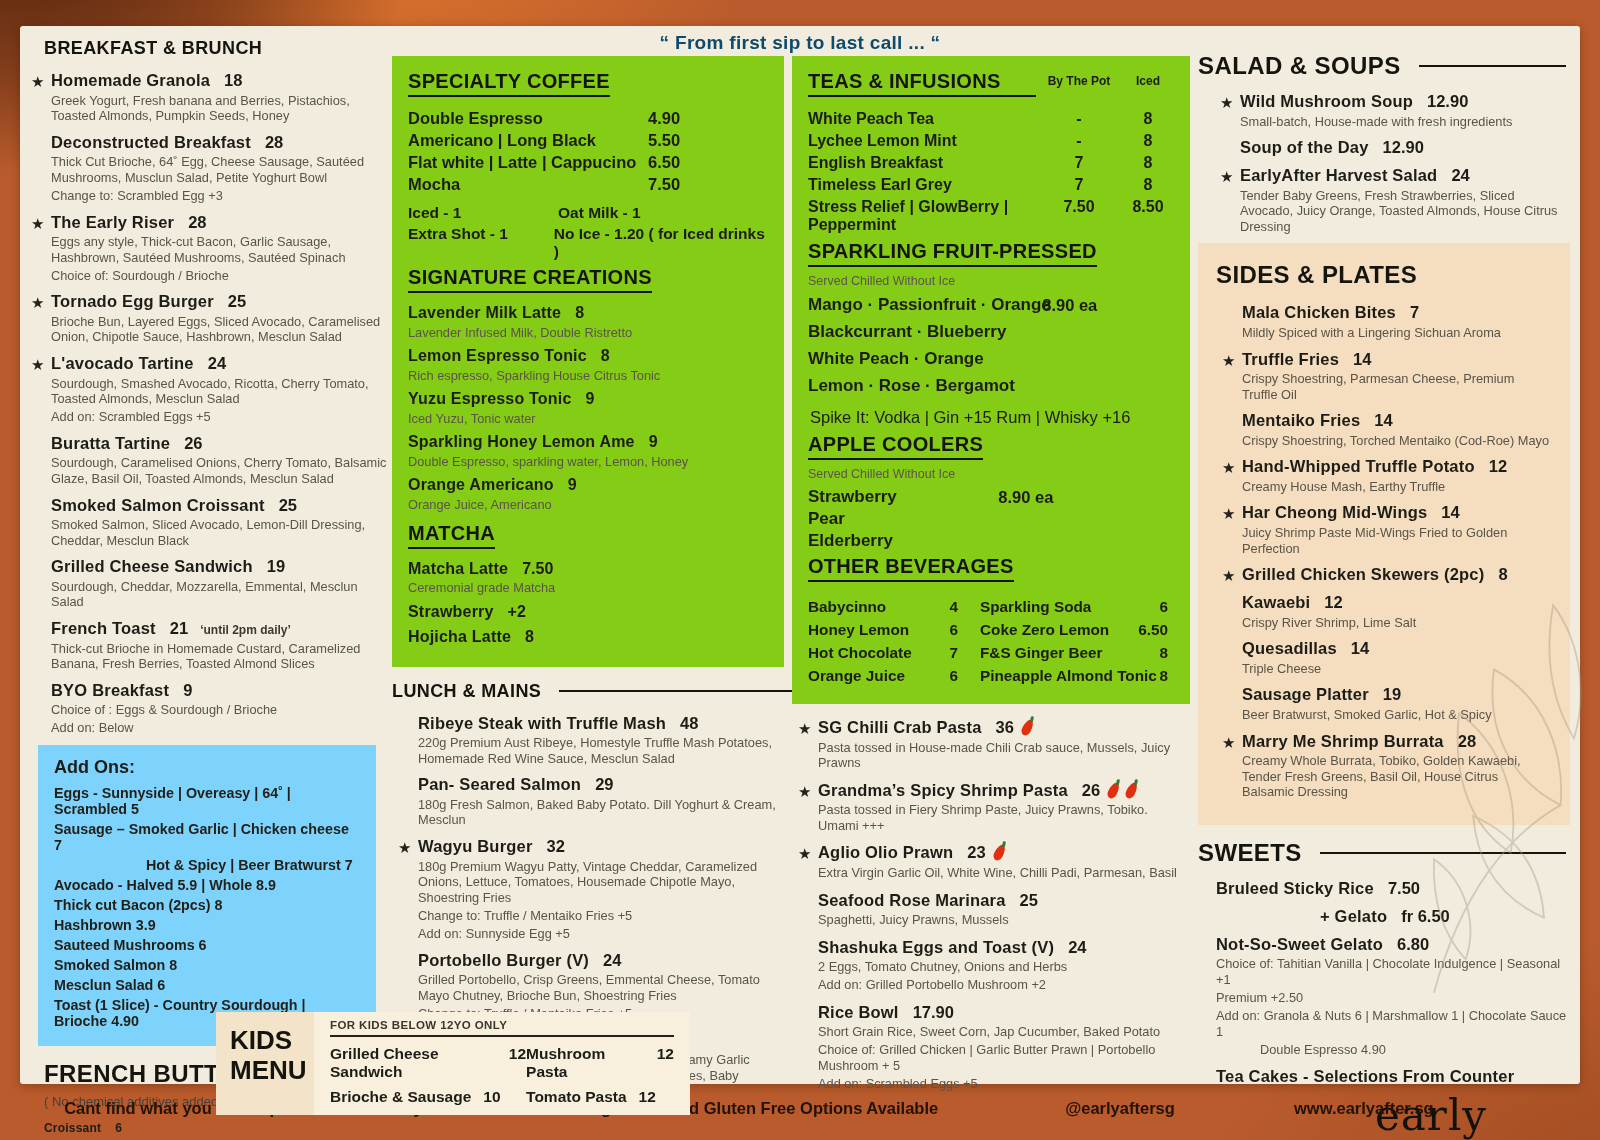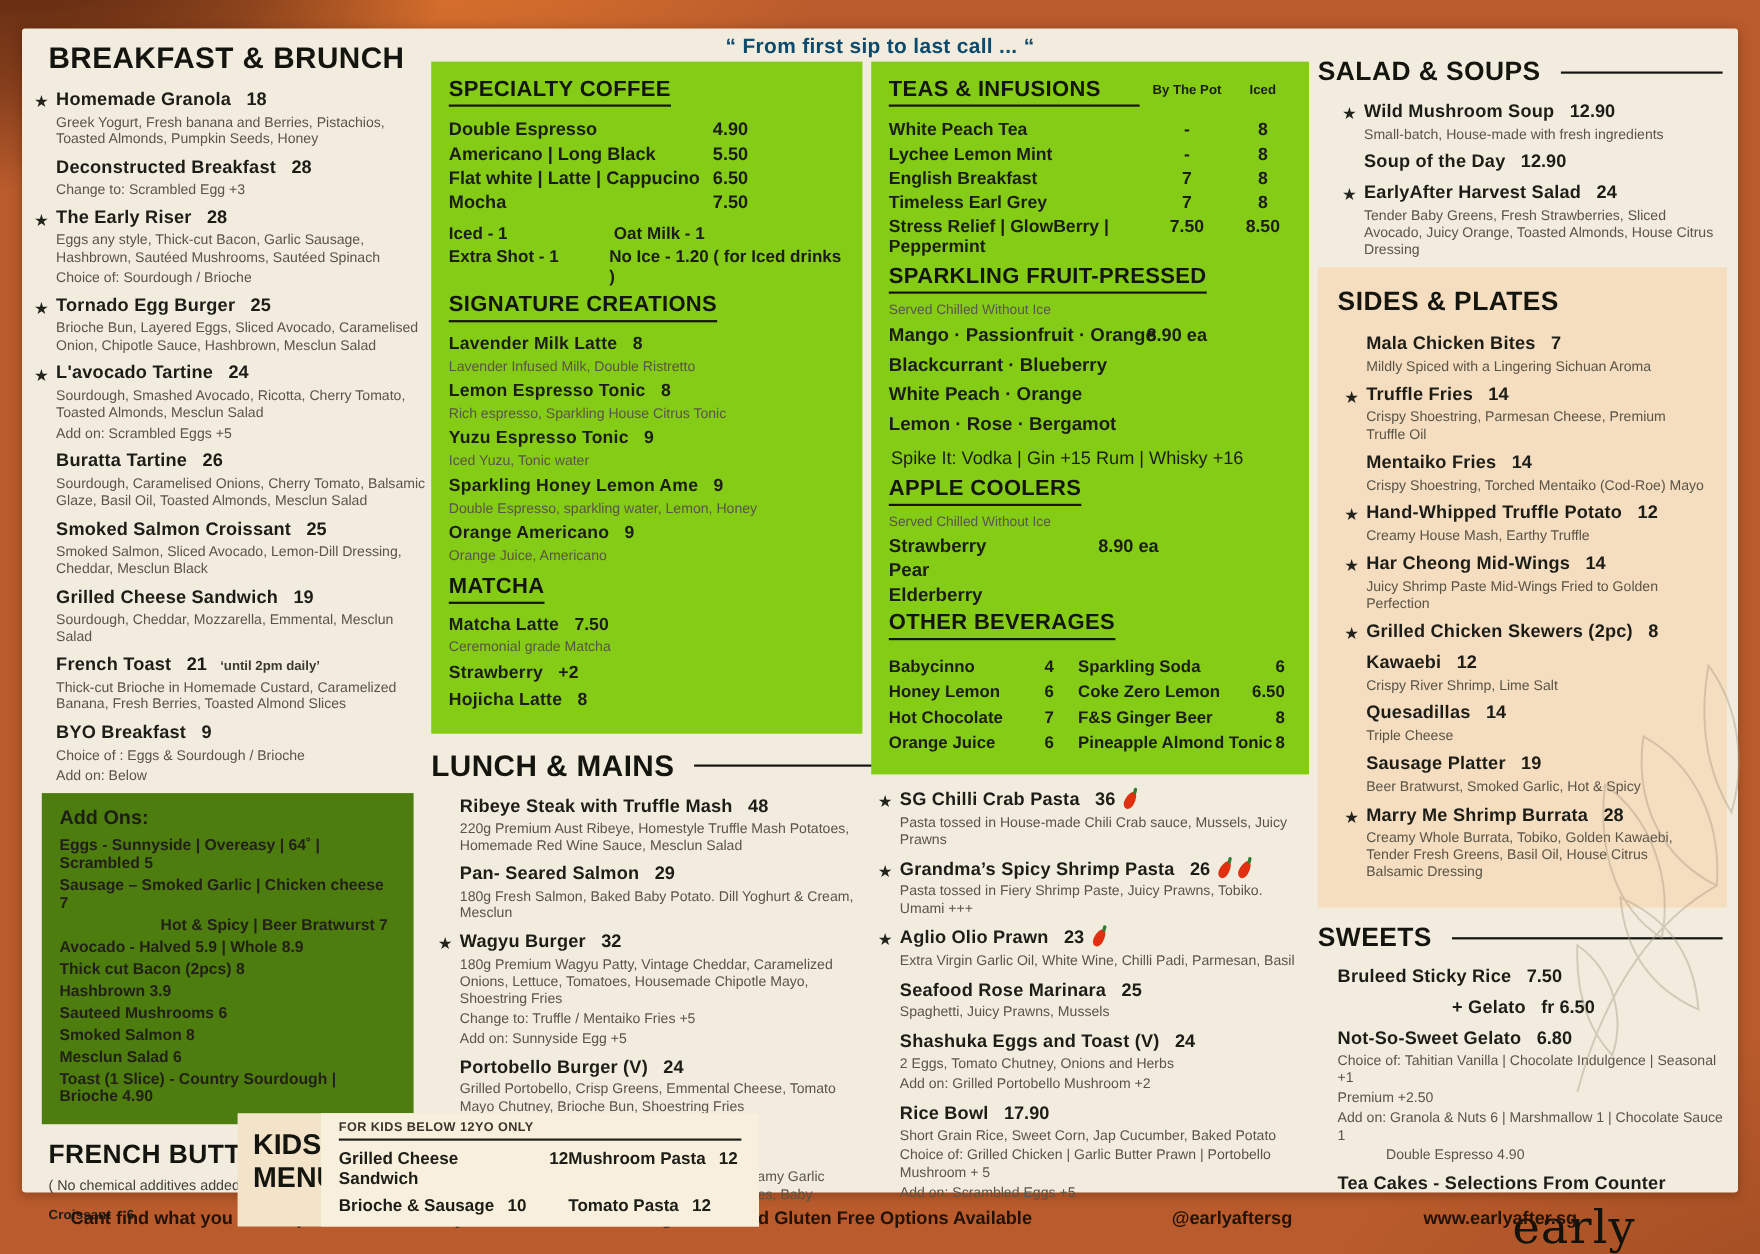--- a/index.html
+++ b/index.html
@@ -14,21 +14,21 @@
   #paper{position:absolute;left:20px;top:26px;width:1560px;height:1058px;background:#f2ecdf;border-radius:3px;box-shadow:0 2px 10px rgba(60,20,0,.35)}
   .quote{position:absolute;top:6px;left:0;width:100%;text-align:center;font-weight:800;font-size:19px;color:#0c4a6e;letter-spacing:.3px;z-index:1}
   .col{position:absolute;z-index:2}
   #col1{left:24px;top:10px;width:348px}
   #col2{left:372px;top:30px;width:392px}
   #col3{left:772px;top:30px;width:398px}
   #col4{left:1178px;top:24px;width:372px}
 
   .heading{display:flex;align-items:center;font-weight:800;color:#15150f;margin:2px 0 12px;letter-spacing:.4px}
   .heading .htxt{white-space:nowrap}
-  .heading.xl .htxt{font-size:27px}
+  .heading.xl .htxt{font-size:18px}
   .heading.lg .htxt{font-size:24px}
   .heading .rule{flex:1;height:2.5px;background:#15150f;margin-left:18px;margin-right:4px}
   .heading.wide{width:742px;position:relative;z-index:3;margin-top:12px}
   .note{font-size:13px;color:#45403a;margin:-6px 0 12px}
   .subhead{display:inline-block;font-size:20px;font-weight:800;color:#15150f;border-bottom:2.5px solid #15150f;padding-bottom:2px;margin:12px 0 9px;letter-spacing:.3px}
   .panel .subhead:first-child{margin-top:2px}
   .subtitle{font-size:12.5px;color:#5c564a;margin:-2px 0 6px}
 
   .items{margin-top:2px}
   .mi{position:relative;margin-bottom:9px}
@@ -70,37 +70,37 @@
   .w86{width:86px}.w52{width:52px}
   .tearow{display:flex;align-items:flex-start;margin:4px 0;font-weight:800;font-size:16px;color:#1d1d17}
   .tearow .tlabel{flex:1;padding-right:4px}
   .tearow .tval{text-align:center}
 
   .frow{position:relative;margin:7px 0;font-weight:800;font-size:17px;color:#1d1d17}
   .frow .fprice{position:absolute;top:1px;font-size:16.5px;white-space:nowrap}
   .flavors.tight .frow{margin:2px 0}
   .boldline.spike{font-weight:400;font-size:16.5px;margin:12px 2px 4px;color:#1d1d17}
 
-  .addons{background:#4d7c0f;padding:12px 16px 13px;margin:2px 16px 14px -6px}
+  .addons{background:#7dd3fc;padding:12px 16px 13px;margin:2px 16px 14px -6px}
   .ao-title{font-weight:800;font-size:18px;color:#1d1d17;margin-bottom:7px}
   .ao-line{font-weight:800;font-size:14.3px;color:#221f18;margin:4px 0}
   .ao-line.ao-ind{padding-left:92px}
 
   .bev2{display:flex;margin-top:2px}
   .bevcol.l{width:47%;padding-right:16px}
   .bevcol.r{flex:1}
   .bevrow{display:flex;align-items:baseline;font-weight:800;font-size:15.3px;color:#1d1d17;margin:5px 0}
   .bevprice{margin-left:auto;padding-right:6px;white-space:nowrap}
 
   .chili{position:relative;display:inline-block;width:9px;height:17px;margin-left:9px;background:#e03010;
     border-radius:50% 50% 50% 50%/62% 62% 38% 38%;transform:rotate(28deg);align-self:center}
   .chili::before{content:"";position:absolute;top:-4px;left:3px;width:3px;height:6px;background:#2e7d32;border-radius:2px;transform:rotate(-15deg)}
 
   #kids{position:absolute;left:196px;top:986px;width:474px;display:flex;z-index:3;background:#f2e3c9}
-  .kids-label{width:76px;padding:14px 0 0 14px;font-size:26px;font-weight:800;color:#15150f;line-height:1.15}
+  .kids-label{width:98px;padding:14px 0 0 14px;font-size:26px;font-weight:800;color:#15150f;line-height:1.15}
   .kids-right{flex:1;background:#f8f0dd;padding:7px 16px 9px}
   .kids-note{font-size:11.5px;font-weight:700;color:#3a362c;letter-spacing:.4px;border-bottom:2px solid #23211b;padding-bottom:4px;margin-bottom:8px}
   .kids-grid{display:grid;grid-template-columns:57% 43%;row-gap:7px}
   .kids-item{display:flex;font-weight:800;font-size:15.5px;color:#1d1d17}
   .kprice{margin-left:12px}
 
   #footer{position:absolute;left:0;top:1088px;width:100%;height:40px;display:grid;grid-template-columns:33% 29% 16% 22%;align-items:center;font-weight:700;font-size:16.5px;color:#231207;z-index:2}
   #footer span{text-align:center}
   #footer span:last-child{text-align:left;padding-left:46px}
 
@@ -127,20 +127,21 @@
               <span class="miname">Homemade Granola</span>
               <span class="miprice">18</span>
             </div>
             <div class="midesc">Greek Yogurt, Fresh banana and Berries, Pistachios, Toasted Almonds, Pumpkin Seeds, Honey</div>
           </div>
           <div class="mi">
             <div class="mihead">
               <span class="miname">Deconstructed Breakfast</span>
               <span class="miprice">28</span>
             </div>
+            <div class="midesc">Thick Cut Brioche, 64˚ Egg, Cheese Sausage, Sautéed Mushrooms, Musclun Salad, Petite Yoghurt Bowl</div>
             <div class="midesc">Change to: Scrambled Egg +3</div>
           </div>
           <div class="mi">
             <span class="star">★</span>
             <div class="mihead">
               <span class="miname">The Early Riser</span>
               <span class="miprice">28</span>
             </div>
             <div class="midesc">Eggs any style, Thick-cut Bacon, Garlic Sausage, Hashbrown, Sautéed Mushrooms, Sautéed Spinach</div>
             <div class="midesc">Choice of: Sourdough / Brioche</div>

